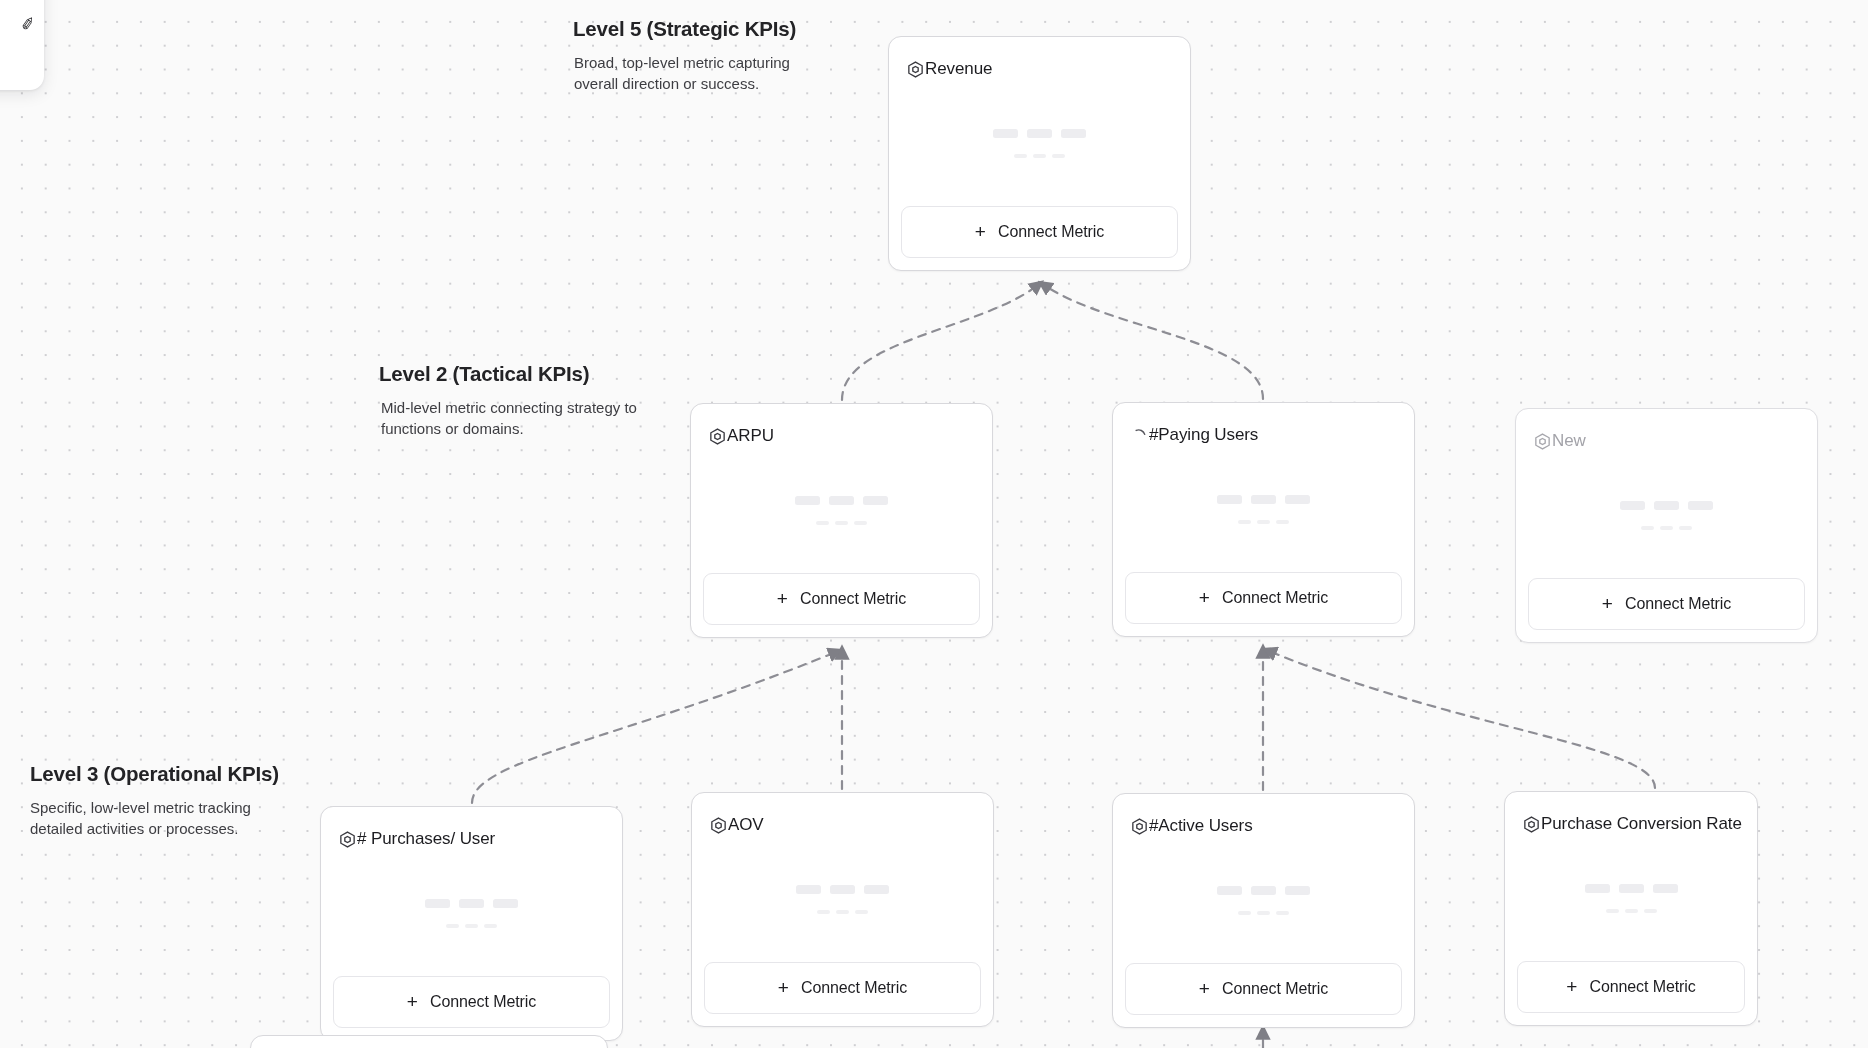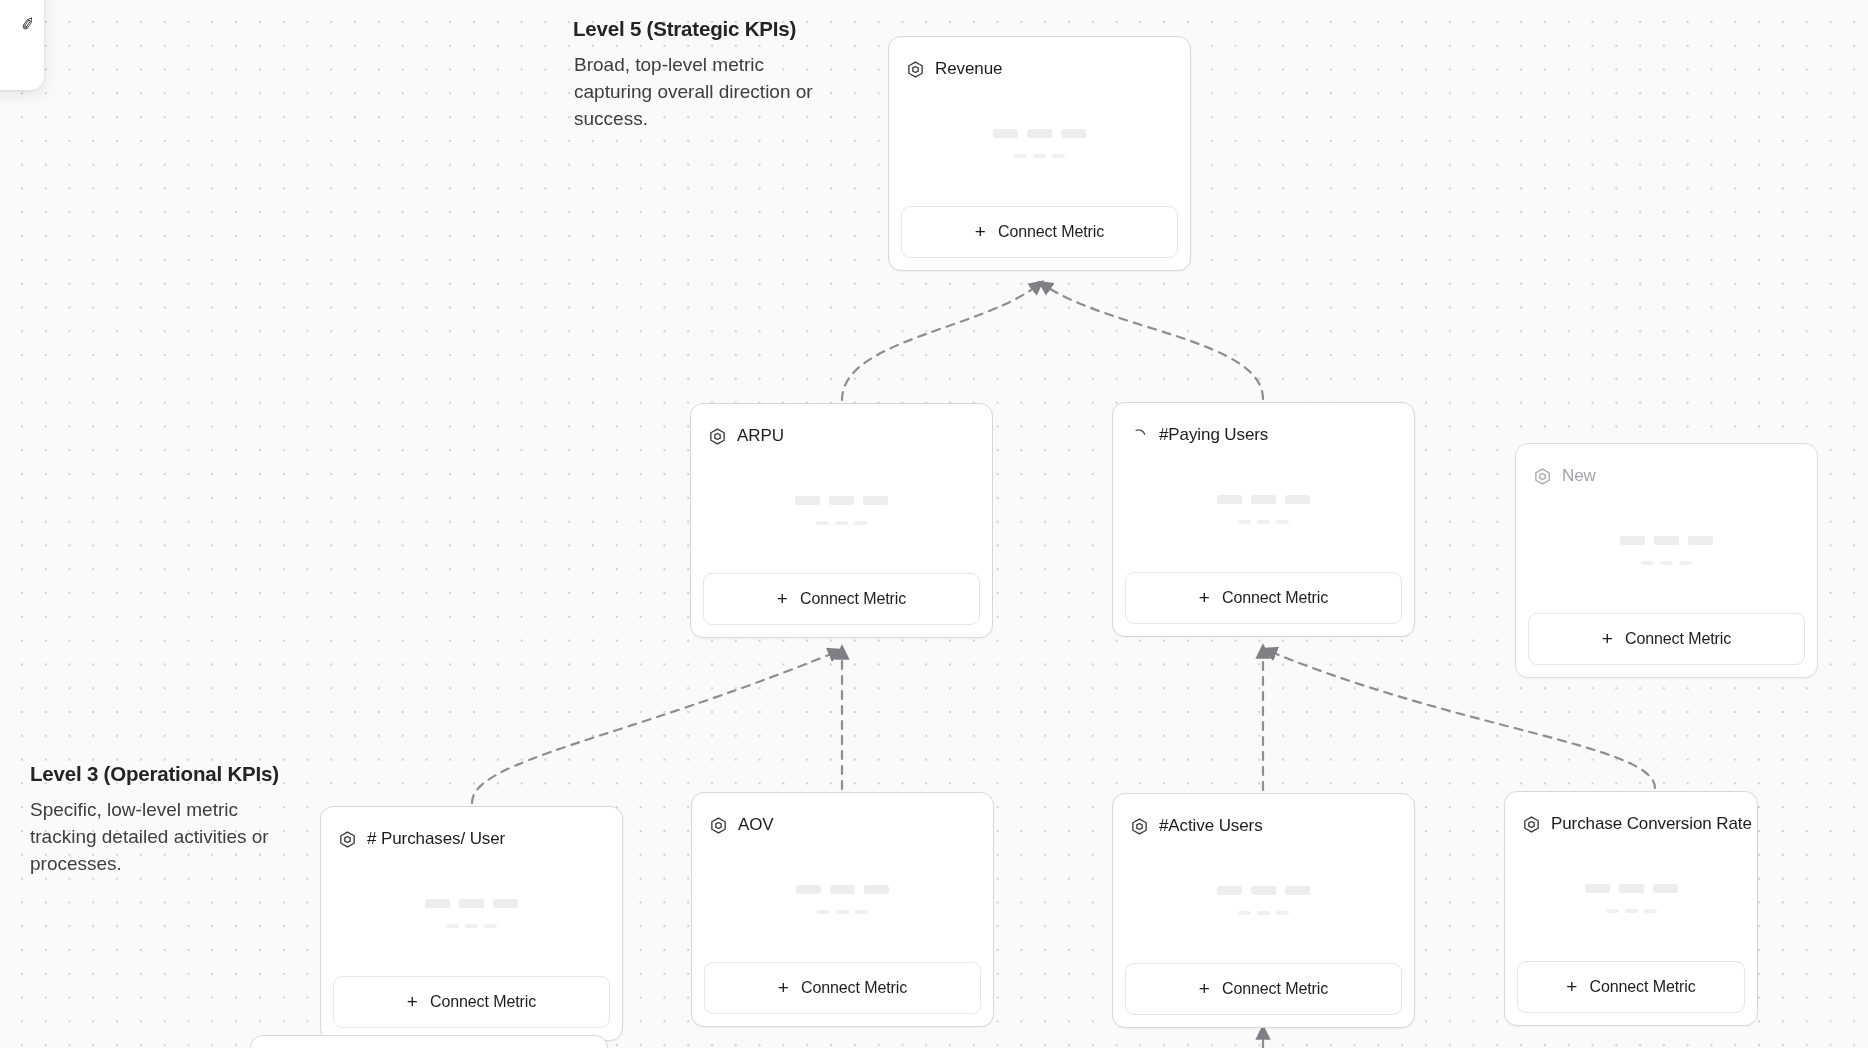--- a/index.html
+++ b/index.html
@@ -60,21 +60,21 @@
   .level-block { position: absolute; z-index: 3; }
   .level-title {
     font-size: 20.5px;
     font-weight: 700;
     color: #232326;
     letter-spacing: -0.2px;
     white-space: nowrap;
   }
   .level-desc {
     margin-top: 11px;
-    font-size: 19px;
+    font-size: 15px;
     line-height: 1.42;
     color: #3d3d42;
     max-width: 262px;
   }
 
   #level1 { left: 573px; top: 17px; }
   #level1 .level-desc { padding-left: 1px; }
   #level2 { left: 379px; top: 362px; }
   #level2 .level-desc { padding-left: 2px; }
   #level3 { left: 30px; top: 762px; }
@@ -84,26 +84,25 @@
   .card {
     position: absolute;
     background: #ffffff;
     border: 1.1px solid #d8d8dc;
     border-radius: 13px;
     z-index: 4;
     display: flex;
     flex-direction: column;
     box-shadow: 0 1px 2px rgba(20,20,28,.045);
   }
-  .card.muted { border-color: #dedee2; margin-top: 35px; }
+  .card.muted { border-color: #dedee2; }
 
   .card-head {
     display: flex;
     align-items: center;
-    gap: 10px;
     padding: 16px 17px 0 17px;
     height: 48px;
     flex: none;
   }
   .card-icon {
     width: 19px; height: 19px;
     flex: none;
     display: block;
     color: #3a3a40;
   }
@@ -216,20 +215,24 @@
 
   <div class="corner-panel">
     <span class="glyph">✐</span>
   </div>
 
   <div class="level-block" id="level1">
     <div class="level-title">Level 5 (Strategic KPIs)</div>
     <div class="level-desc">Broad, top-level metric capturing overall direction or success.</div>
   </div>
 
+  <div class="level-block" id="level2">
+    <div class="level-title">Level 2 (Tactical KPIs)</div>
+    <div class="level-desc">Mid-level metric connecting strategy to functions or domains.</div>
+  </div>
 
   <div class="level-block" id="level3">
     <div class="level-title">Level 3 (Operational KPIs)</div>
     <div class="level-desc">Specific, low-level metric tracking detailed activities or processes.</div>
   </div>
 
   <div class="card" id="card-revenue">
     <div class="card-head">
       <svg class="card-icon" viewBox="0 0 24 24" fill="none" stroke="currentColor" stroke-width="1.7">
         <path d="M12 2.6 20.4 7.3 20.4 16.7 12 21.4 3.6 16.7 3.6 7.3 Z"></path>

